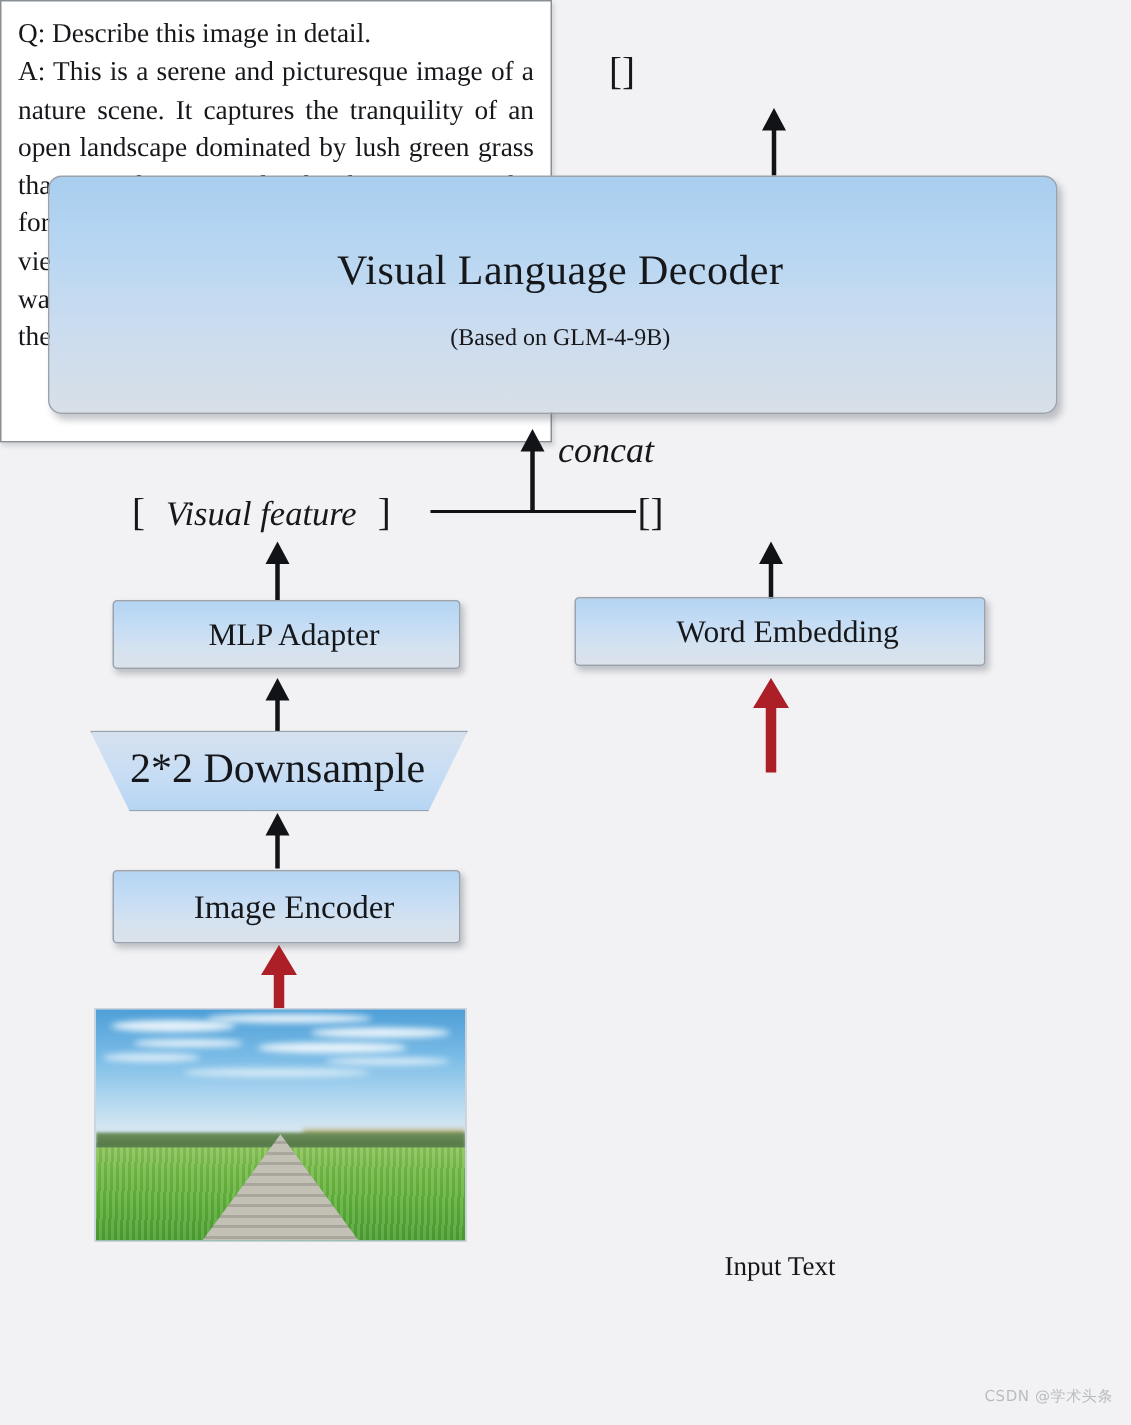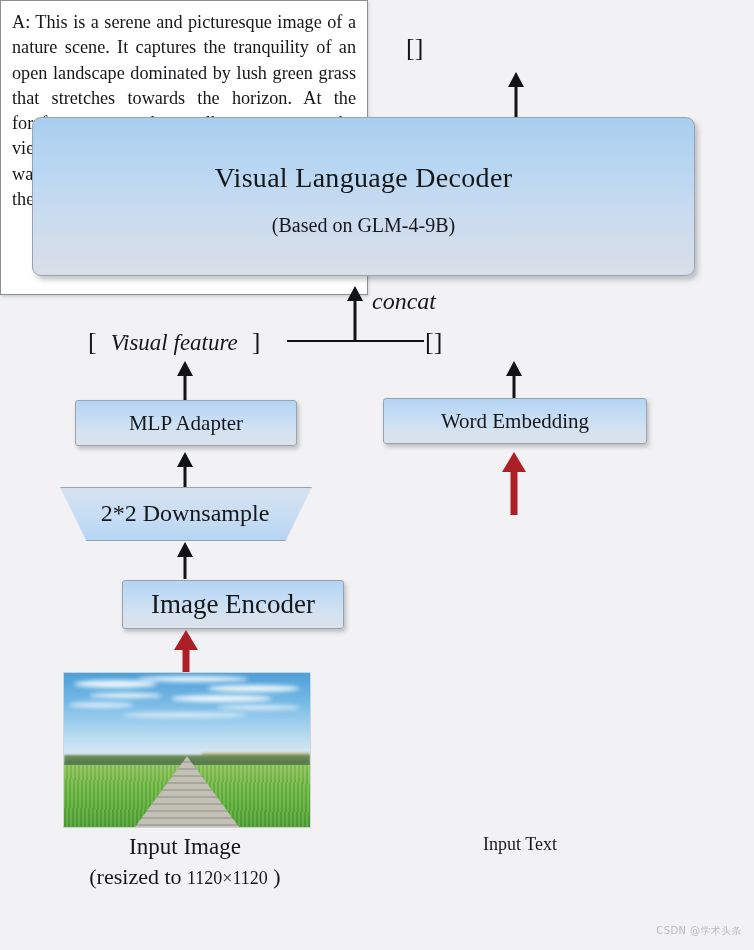--- a/index.html
+++ b/index.html
@@ -16,50 +16,51 @@
   .abs{position:absolute;}
   .ctr{display:flex;align-items:center;justify-content:center;}
 
   
   .bluebox{
     background:linear-gradient(to bottom,#b3d4f2 0%,#c4dcf5 35%,#d4e2f0 70%,#dbe2ea 100%);
     border:1px solid #9aa3ad;
     box-shadow:2px 3px 4px rgba(90,95,105,.35);
     color:#15171a;
     text-align:center;
+    padding-left:10px;
   }
   .decoder{
     left:32px;top:117px;width:661px;height:157px;
     border-radius:9px;
     background:linear-gradient(to bottom,#a9ceef 0%,#b7d6f2 30%,#cadcf0 62%,#d8dfe7 100%);
     border:1px solid #9aa3ad;
     box-shadow:3px 4px 5px rgba(90,95,105,.35);
     display:flex;flex-direction:column;align-items:center;justify-content:center;
   }
   .decoder .t1{font-size:28px;letter-spacing:.3px;margin-top:6px;}
-  .decoder .t2{font-size:20px;margin-top:20px;}
+  .decoder .t2{font-size:16px;margin-top:20px;}
 
   .mlp{left:75px;top:400px;width:220px;height:44px;border-radius:3px;font-size:21px;}
   .wemb{left:383px;top:398px;width:262px;height:44px;border-radius:3px;font-size:21px;}
-  .imgenc{left:75px;top:580px;width:220px;height:47px;border-radius:3px;font-size:27px;margin-left:47px;}
+  .imgenc{left:75px;top:580px;width:220px;height:47px;border-radius:3px;font-size:22px;}
 
   
   .trap-wrap{left:60px;top:487px;width:250px;height:52px;}
   .trap-shape{
     position:absolute;left:0;top:0;width:100%;height:100%;
     background:linear-gradient(to bottom,#b6d5f3 0%,#c7ddf4 45%,#d6e1ef 100%);
     border:1px solid #9aa3ad;
     clip-path:polygon(10.5% 0%, 89.5% 0%, 100% 100%, 0% 100%);
     transform:scaleY(-1);
     box-shadow:2px 3px 4px rgba(90,95,105,.3);
   }
   .trap-label{
     position:absolute;left:0;top:0;width:100%;height:100%;
     display:flex;align-items:center;justify-content:center;
-    font-size:24px;color:#15171a;
+    font-size:28px;color:#15171a;
   }
 
   
   .feat{font-size:23px;color:#15171a;white-space:nowrap;display:flex;align-items:baseline;}
   .feat .brk{font-style:normal;font-size:26px;}
   .feat .nm{font-style:italic;padding:0 14px;}
   .imgfeat{left:88px;top:327px;}
   .txtfeat{left:425px;top:327px;}
   .concat-label{left:372px;top:288px;font-style:italic;font-size:24px;color:#15171a;}
   .target{left:406px;top:33px;}
@@ -232,27 +233,24 @@
       <div class="cloud c7"></div>
         <div class="cloud c8"></div>
     </div>
     <div class="treeline2"></div>
     <div class="treeline"></div>
     <div class="field"></div>
     <div class="path-in"></div>
   </div>
 
   <div class="textbox">
+    <p class="q">Q: Describe this image in detail.</p>
     <p>A: This is a serene and picturesque image of a nature scene. It captures the tranquility of an open landscape dominated by lush green grass that stretches towards the horizon. At the forefront, a wooden walkway engages the viewer into the scene, inviting them to imagine walking through the grass from one edge of the image to the other. The path …</p>
   </div>
 
-  <div class="cap cap1">
-    <span>Input Image</span>
-    <span class="sub"><span>(resized to </span><span class="dim">1120×1120</span><span> )</span></span>
-  </div>
 
   <div class="cap cap2">
     <span>Input Text</span>
   </div>
 
   <div class="watermark">CSDN @学术头条</div>
 
 </div>
 
 </body></html>

